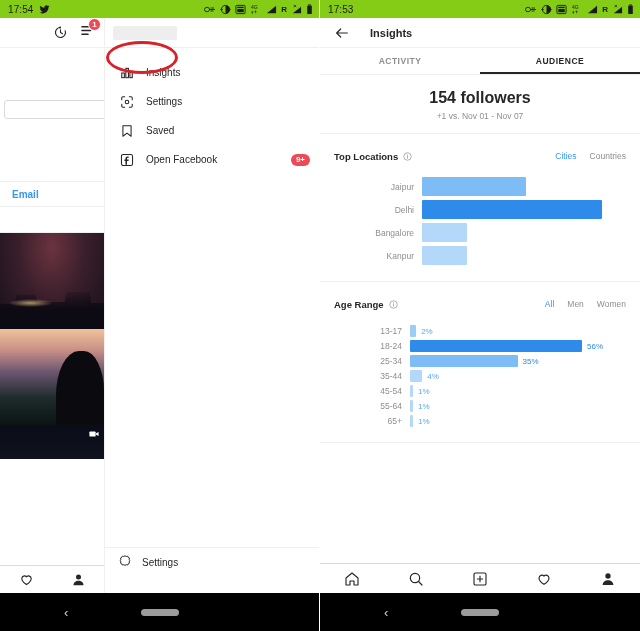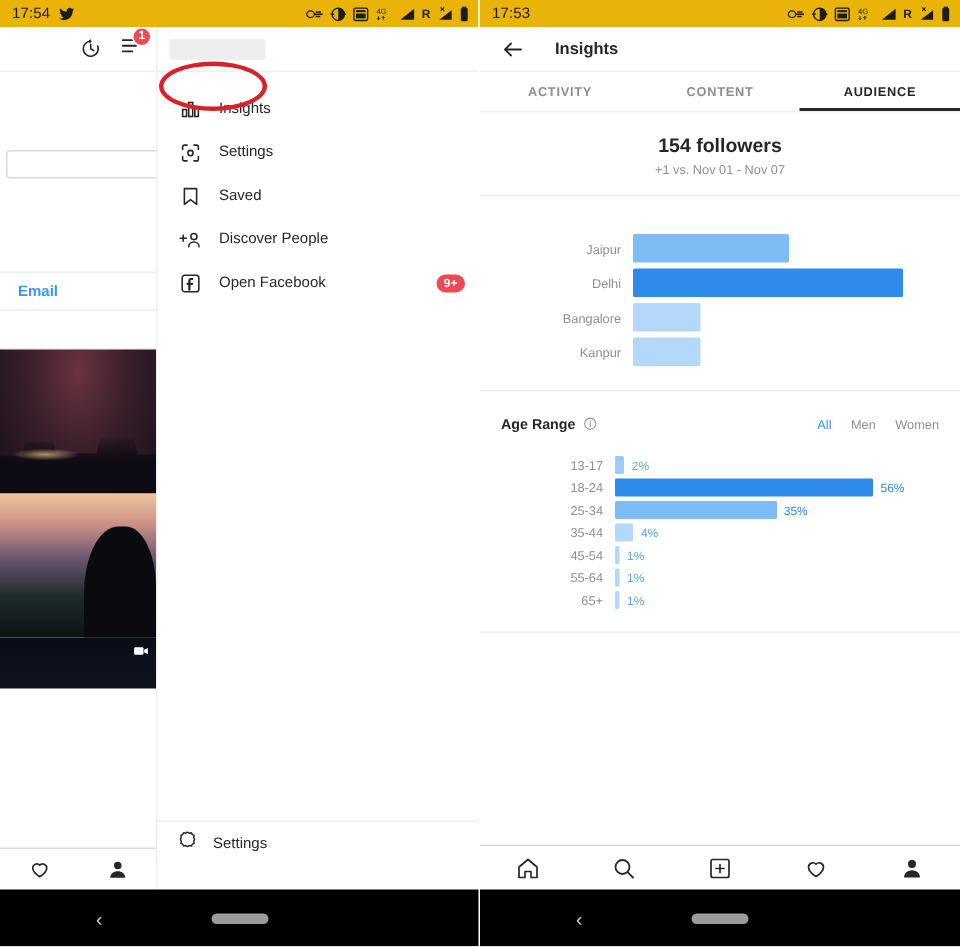--- a/index.html
+++ b/index.html
@@ -8,21 +8,21 @@
     font-family: "Liberation Sans", sans-serif;
     background: #ffffff;
     overflow: hidden;
   }
   .screen { position: relative; width: 640px; height: 631px; display: flex; }
   .phone { position: relative; width: 320px; height: 631px; background: #fff; overflow: hidden; }
   .phone.left { border-right: 1px solid #ffffff; }
 
   
   .statusbar {
-    height: 18px; background: #eab308;
+    height: 18px; background: #84cc16;
     display: flex; align-items: center; justify-content: space-between;
     padding: 0 6px 0 8px;
   }
   .status-time { font-size: 10px; color: #1c1c1c; font-weight: 500; letter-spacing: .1px; }
   .status-left { display: flex; align-items: center; gap: 5px; }
   .status-icons { display: flex; align-items: center; gap: 4px; }
   .sicon { display: block; }
 
   
   .ig-header {
@@ -121,21 +121,21 @@
   .ins-tab {
     flex: 1; display: flex; align-items: center; justify-content: center;
     font-size: 8.5px; font-weight: 700; color: #8e8e8e; letter-spacing: .5px;
     position: relative;
   }
   .ins-tab.active { color: #262626; }
   .ins-tab.active::after {
     content: ''; position: absolute; bottom: 0; left: 0; right: 0; height: 2px; background: #262626;
   }
   .followers-block { padding: 14px 0 12px; text-align: center; background: #fff; }
-  .foll-count { font-size: 13px; font-weight: 700; color: #262626; }
+  .foll-count { font-size: 16px; font-weight: 700; color: #262626; }
   .foll-sub { font-size: 8.5px; color: #8e8e8e; margin-top: 4px; }
   .sep { height: 1px; background: #efefef; }
 
   .card { background: #fff; padding: 13px 14px 12px; }
   .card-head { display: flex; align-items: center; }
   .card-title { font-size: 9.5px; font-weight: 700; color: #262626; }
   .info-i { margin-left: 5px; }
   .seg { margin-left: auto; display: flex; gap: 13px; }
   .seg span { font-size: 8.5px; color: #8e8e8e; }
   .seg span.on { color: #3897f0; }
@@ -293,30 +293,20 @@
 
         <div class="menu-item">
           <span class="mi-ic">
             <svg width="14" height="14" viewBox="0 0 24 24">
                 <path d="M5 3h14v18l-7-5.5L5 21z" fill="none" stroke="#262626" stroke-width="1.8" stroke-linejoin="round"></path>
               </svg>
           </span>
           <span class="mi-lbl">Saved</span>
         </div>
 
-        <div class="menu-item">
-          <span class="mi-ic">
-            <svg width="16" height="14" viewBox="0 0 28 24">
-                <path d="M2 10h7M5.5 6.5v7" stroke="#262626" stroke-width="1.9" stroke-linecap="round"></path>
-                <circle cx="18" cy="8" r="3.6" fill="none" stroke="#262626" stroke-width="1.8"></circle>
-                <path d="M12 20c0-3.4 2.7-5.6 6-5.6s6 2.2 6 5.6" fill="none" stroke="#262626" stroke-width="1.8" stroke-linecap="round"></path>
-              </svg>
-          </span>
-          <span class="mi-lbl">Discover People</span>
-        </div>
 
         <div class="menu-item">
           <span class="mi-ic">
             <svg width="14" height="14" viewBox="0 0 24 24">
                 <rect x="2.5" y="2.5" width="19" height="19" rx="3" fill="none" stroke="#262626" stroke-width="1.8"></rect>
                 <path d="M15 8h-1.6c-.9 0-1.4.5-1.4 1.4V11H15l-.4 2.6h-2.6V20h-2.6v-6.4H7.6V11H9.4V9.2C9.4 7 10.7 5.8 12.8 5.8H15z" fill="#262626"></path>
               </svg>
           </span>
           <span class="mi-lbl">Open Facebook</span>
           <span class="pill-badge">9+</span>
@@ -382,32 +372,45 @@
 
     <div class="ins-header">
       <svg width="16" height="16" viewBox="0 0 24 24">
           <path d="M20 12H4M10 6l-6 6 6 6" fill="none" stroke="#262626" stroke-width="1.8" stroke-linecap="round" stroke-linejoin="round"></path>
         </svg>
       <span class="ins-title">Insights</span>
     </div>
 
     <div class="ins-tabs">
       <div class="ins-tab">ACTIVITY</div>
-      <div class="ins-tab">CONTENT</div>
       <div class="ins-tab active">AUDIENCE</div>
     </div>
 
     <div class="followers-block">
       <div class="foll-count">154 followers</div>
       <div class="foll-sub">+1 vs. Nov 01 - Nov 07</div>
     </div>
 
     <div class="sep"></div>
 
     <div class="card">
+      <div class="card-head">
+        <span class="card-title">Top Locations</span>
+        <span class="info-i">
+          <svg width="9" height="9" viewBox="0 0 24 24">
+              <circle cx="12" cy="12" r="10" fill="none" stroke="#8e8e8e" stroke-width="1.8"></circle>
+              <path d="M12 10.5v6" stroke="#8e8e8e" stroke-width="2" stroke-linecap="round"></path>
+              <circle cx="12" cy="7.2" r="1.2" fill="#8e8e8e"></circle>
+            </svg>
+        </span>
+        <span class="seg">
+          <span class="on">Cities</span>
+          <span>Countries</span>
+        </span>
+      </div>
       <div class="chart loc" id="loc-chart">
           <div class="barrow">
             <div class="cat">Jaipur</div>
             <div class="bar" style="width: 104.4px; background: rgb(125, 188, 245);"></div>
           </div>
           <div class="barrow">
             <div class="cat">Delhi</div>
             <div class="bar" style="width: 180px; background: rgb(46, 139, 234);"></div>
           </div>
           <div class="barrow">

